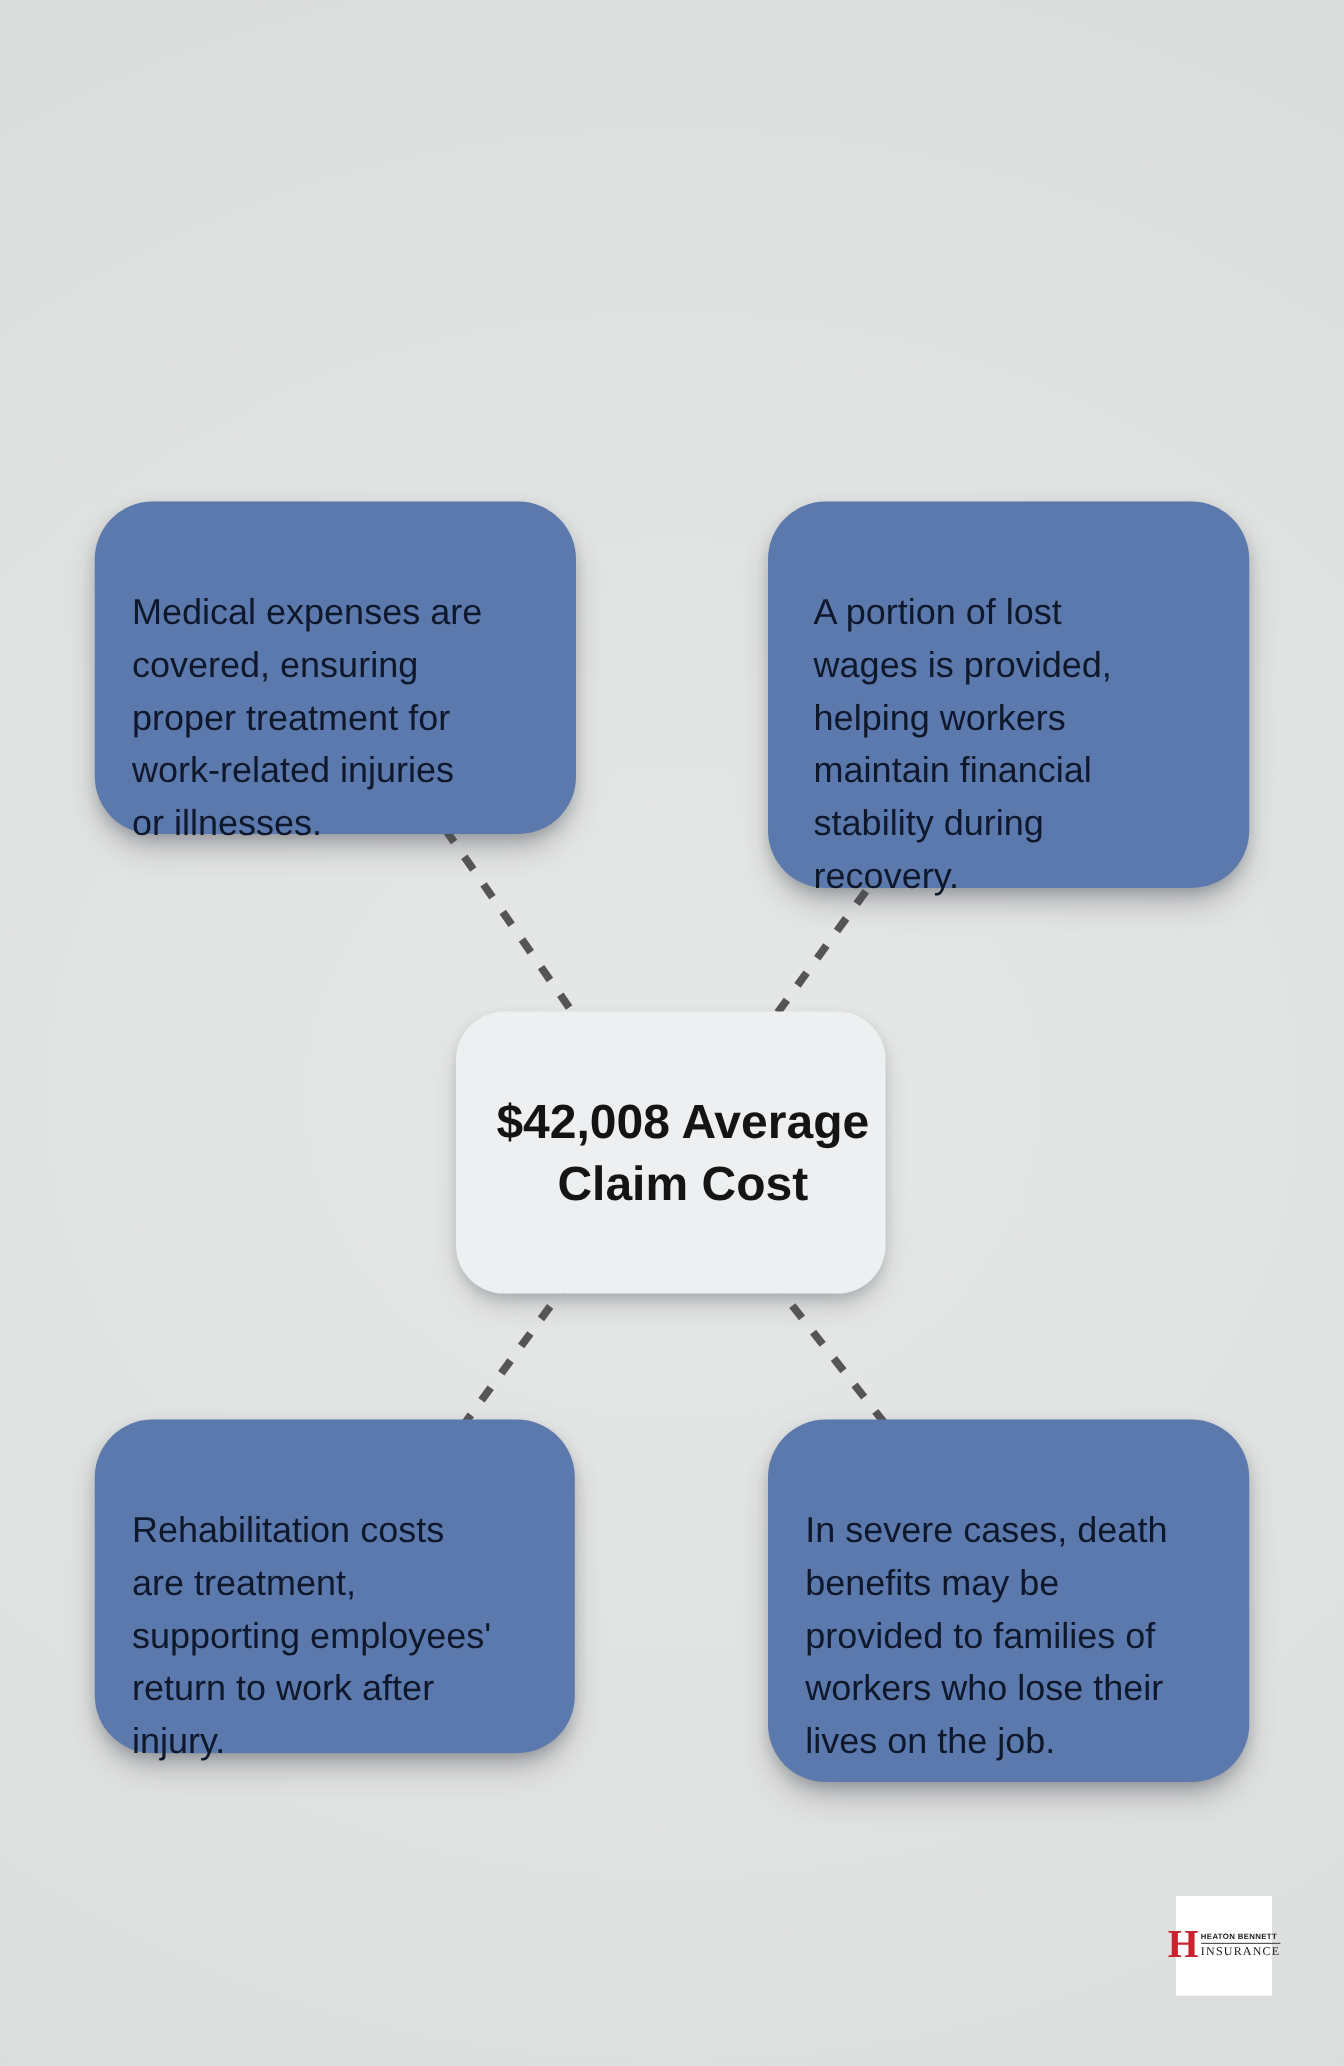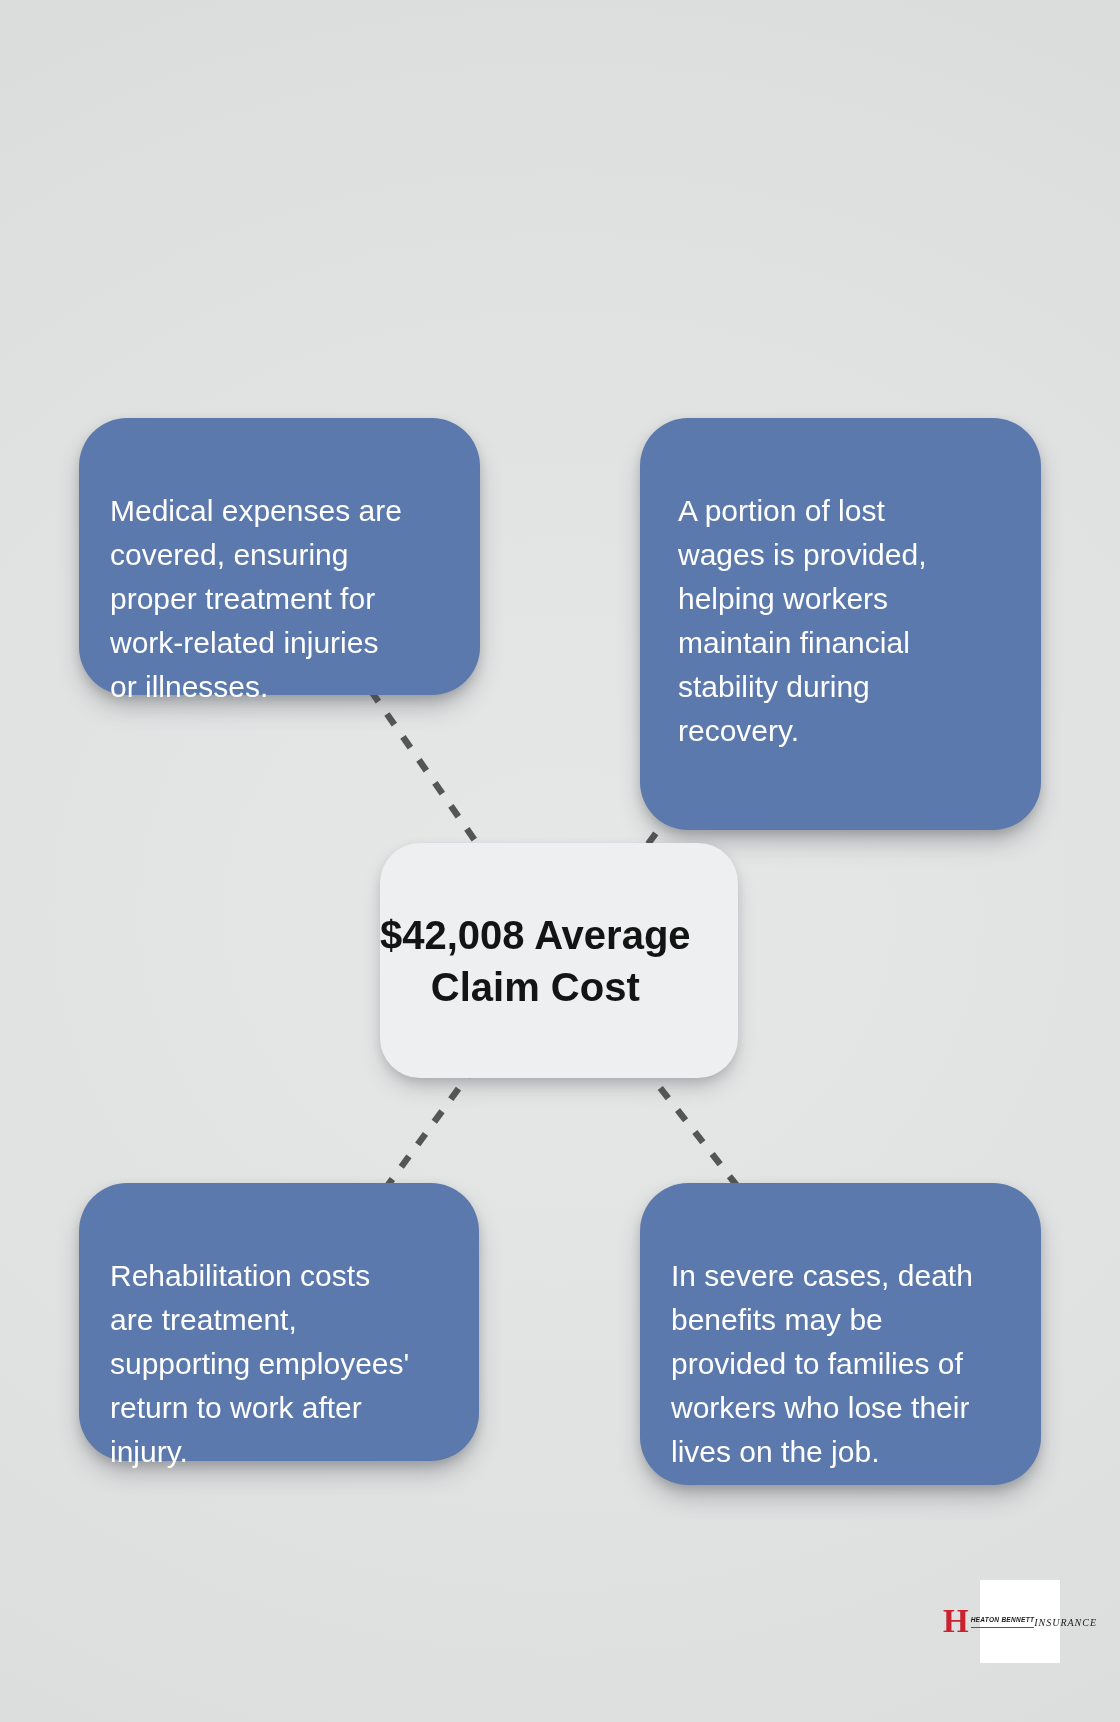--- a/index.html
+++ b/index.html
@@ -35,50 +35,52 @@
     left: 0;
     top: 0;
     width: 1120px;
     height: 1722px;
   }
   .card {
     position: absolute;
     box-sizing: border-box;
     background: #5b79ac;
     border-radius: 48px;
-    color: #ffffff;
+    color: #0f172a;
     font-size: 30px;
     line-height: 44px;
     padding: 27px 28px 27px 31px;
     white-space: pre-line;
     box-shadow: 0 14px 26px -6px rgba(70, 75, 82, 0.45), 0 4px 10px rgba(70, 75, 82, 0.18);
   }
   .card p { margin: 0; }
   .card-tl { left: 79px;  top: 418px;  width: 401px; height: 277px; }
-  .card-tr { left: 640px; top: 418px;  width: 401px; height: 412px; padding-left: 38px; }
+  .card-tr { left: 640px; top: 418px;  width: 401px; height: 322px; padding-left: 38px; }
   .card-bl { left: 79px;  top: 1183px; width: 400px; height: 278px; }
   .card-br { left: 640px; top: 1183px; width: 401px; height: 302px; }
   .center-box {
     position: absolute;
     box-sizing: border-box;
     left: 380px;
     top: 843px;
     width: 358px;
     height: 235px;
     background: #edeff1;
     border-radius: 40px;
     display: flex;
     align-items: center;
+    justify-content: center;
     text-align: center;
     font-size: 40px;
     line-height: 52px;
     font-weight: bold;
     color: #141414;
     white-space: pre-line;
     box-shadow: 0 12px 22px -6px rgba(90, 95, 100, 0.4), 0 3px 8px rgba(90, 95, 100, 0.15);
+    padding-left: 20px;
   }
   .center-box p { margin: 0; }
   .logo {
     position: absolute;
     left: 980px;
     top: 1580px;
     width: 80px;
     height: 83px;
     background: #ffffff;
     display: flex;
@@ -88,21 +90,21 @@
   .logo-h {
     font-family: "Liberation Serif", serif;
     font-weight: bold;
     font-size: 33px;
     line-height: 1;
     color: #c8232f;
     margin-right: 2px;
   }
   .logo-text {
     display: flex;
-    font-style: italic;
+    flex-direction: column;
   }
   .logo-name {
     font-size: 6.5px;
     font-weight: bold;
     letter-spacing: 0.3px;
     color: #1a1a1a;
     border-bottom: 1px solid #555;
     padding-bottom: 1px;
     white-space: nowrap;
   }

